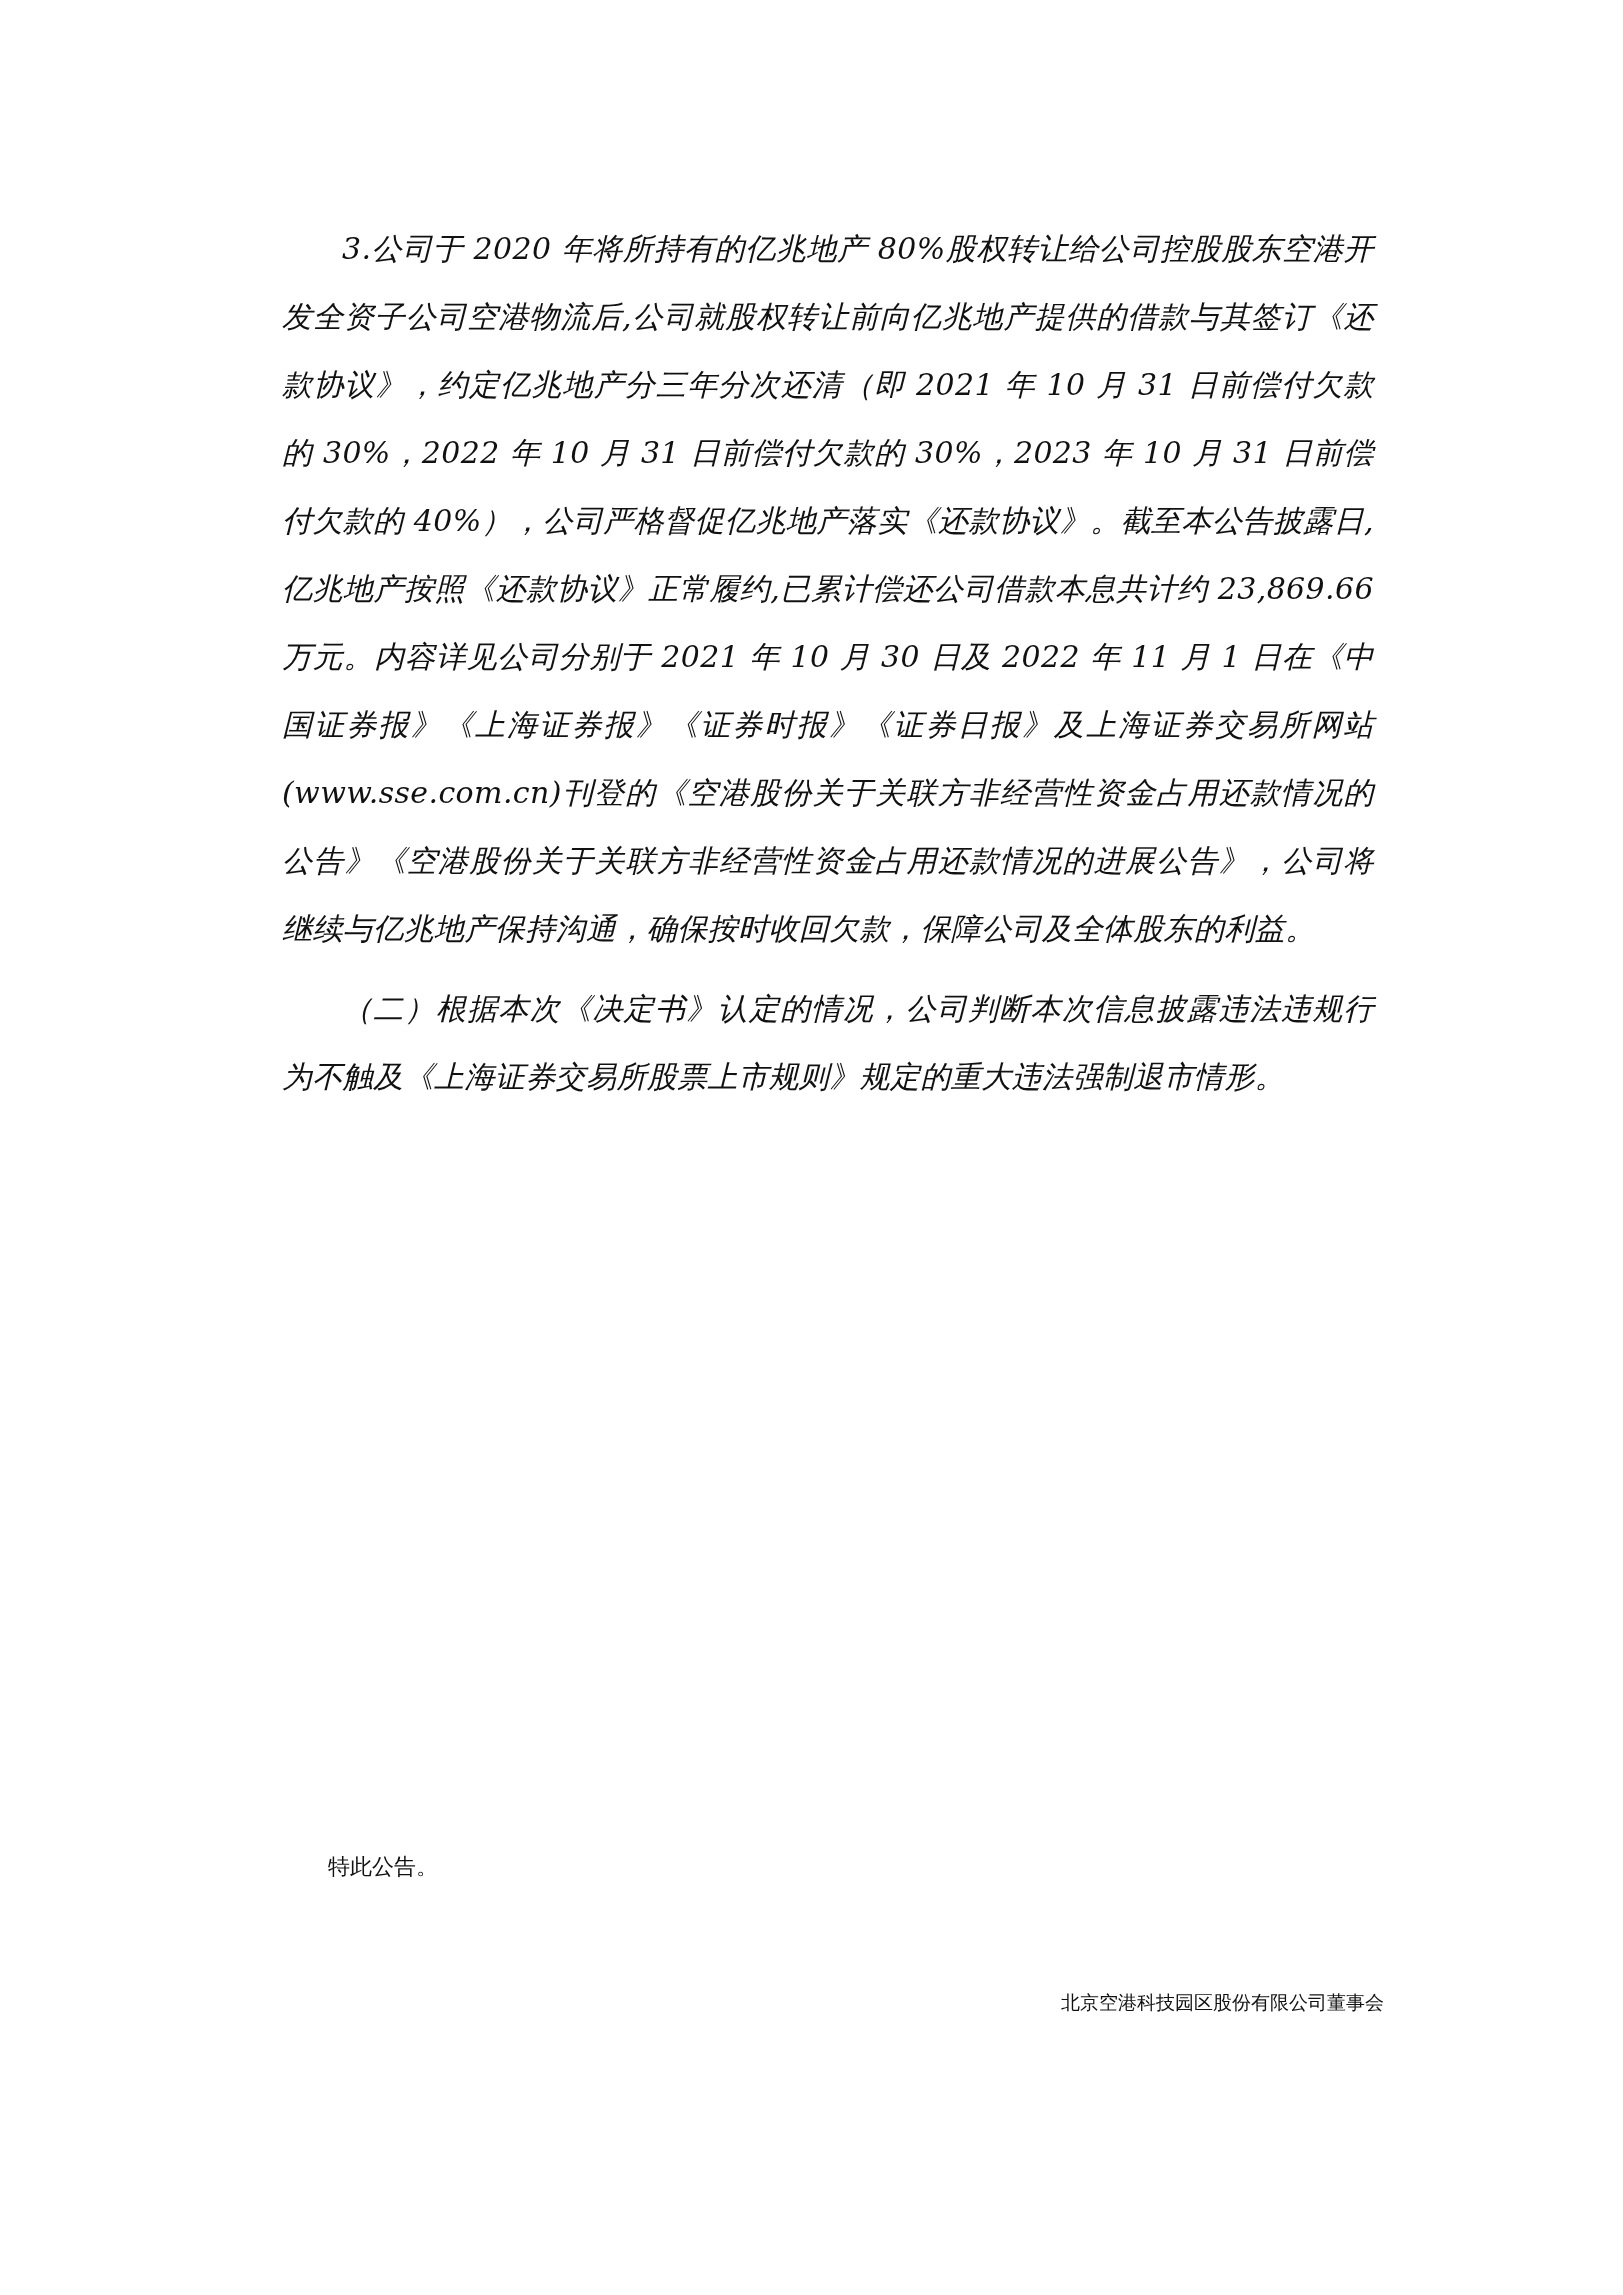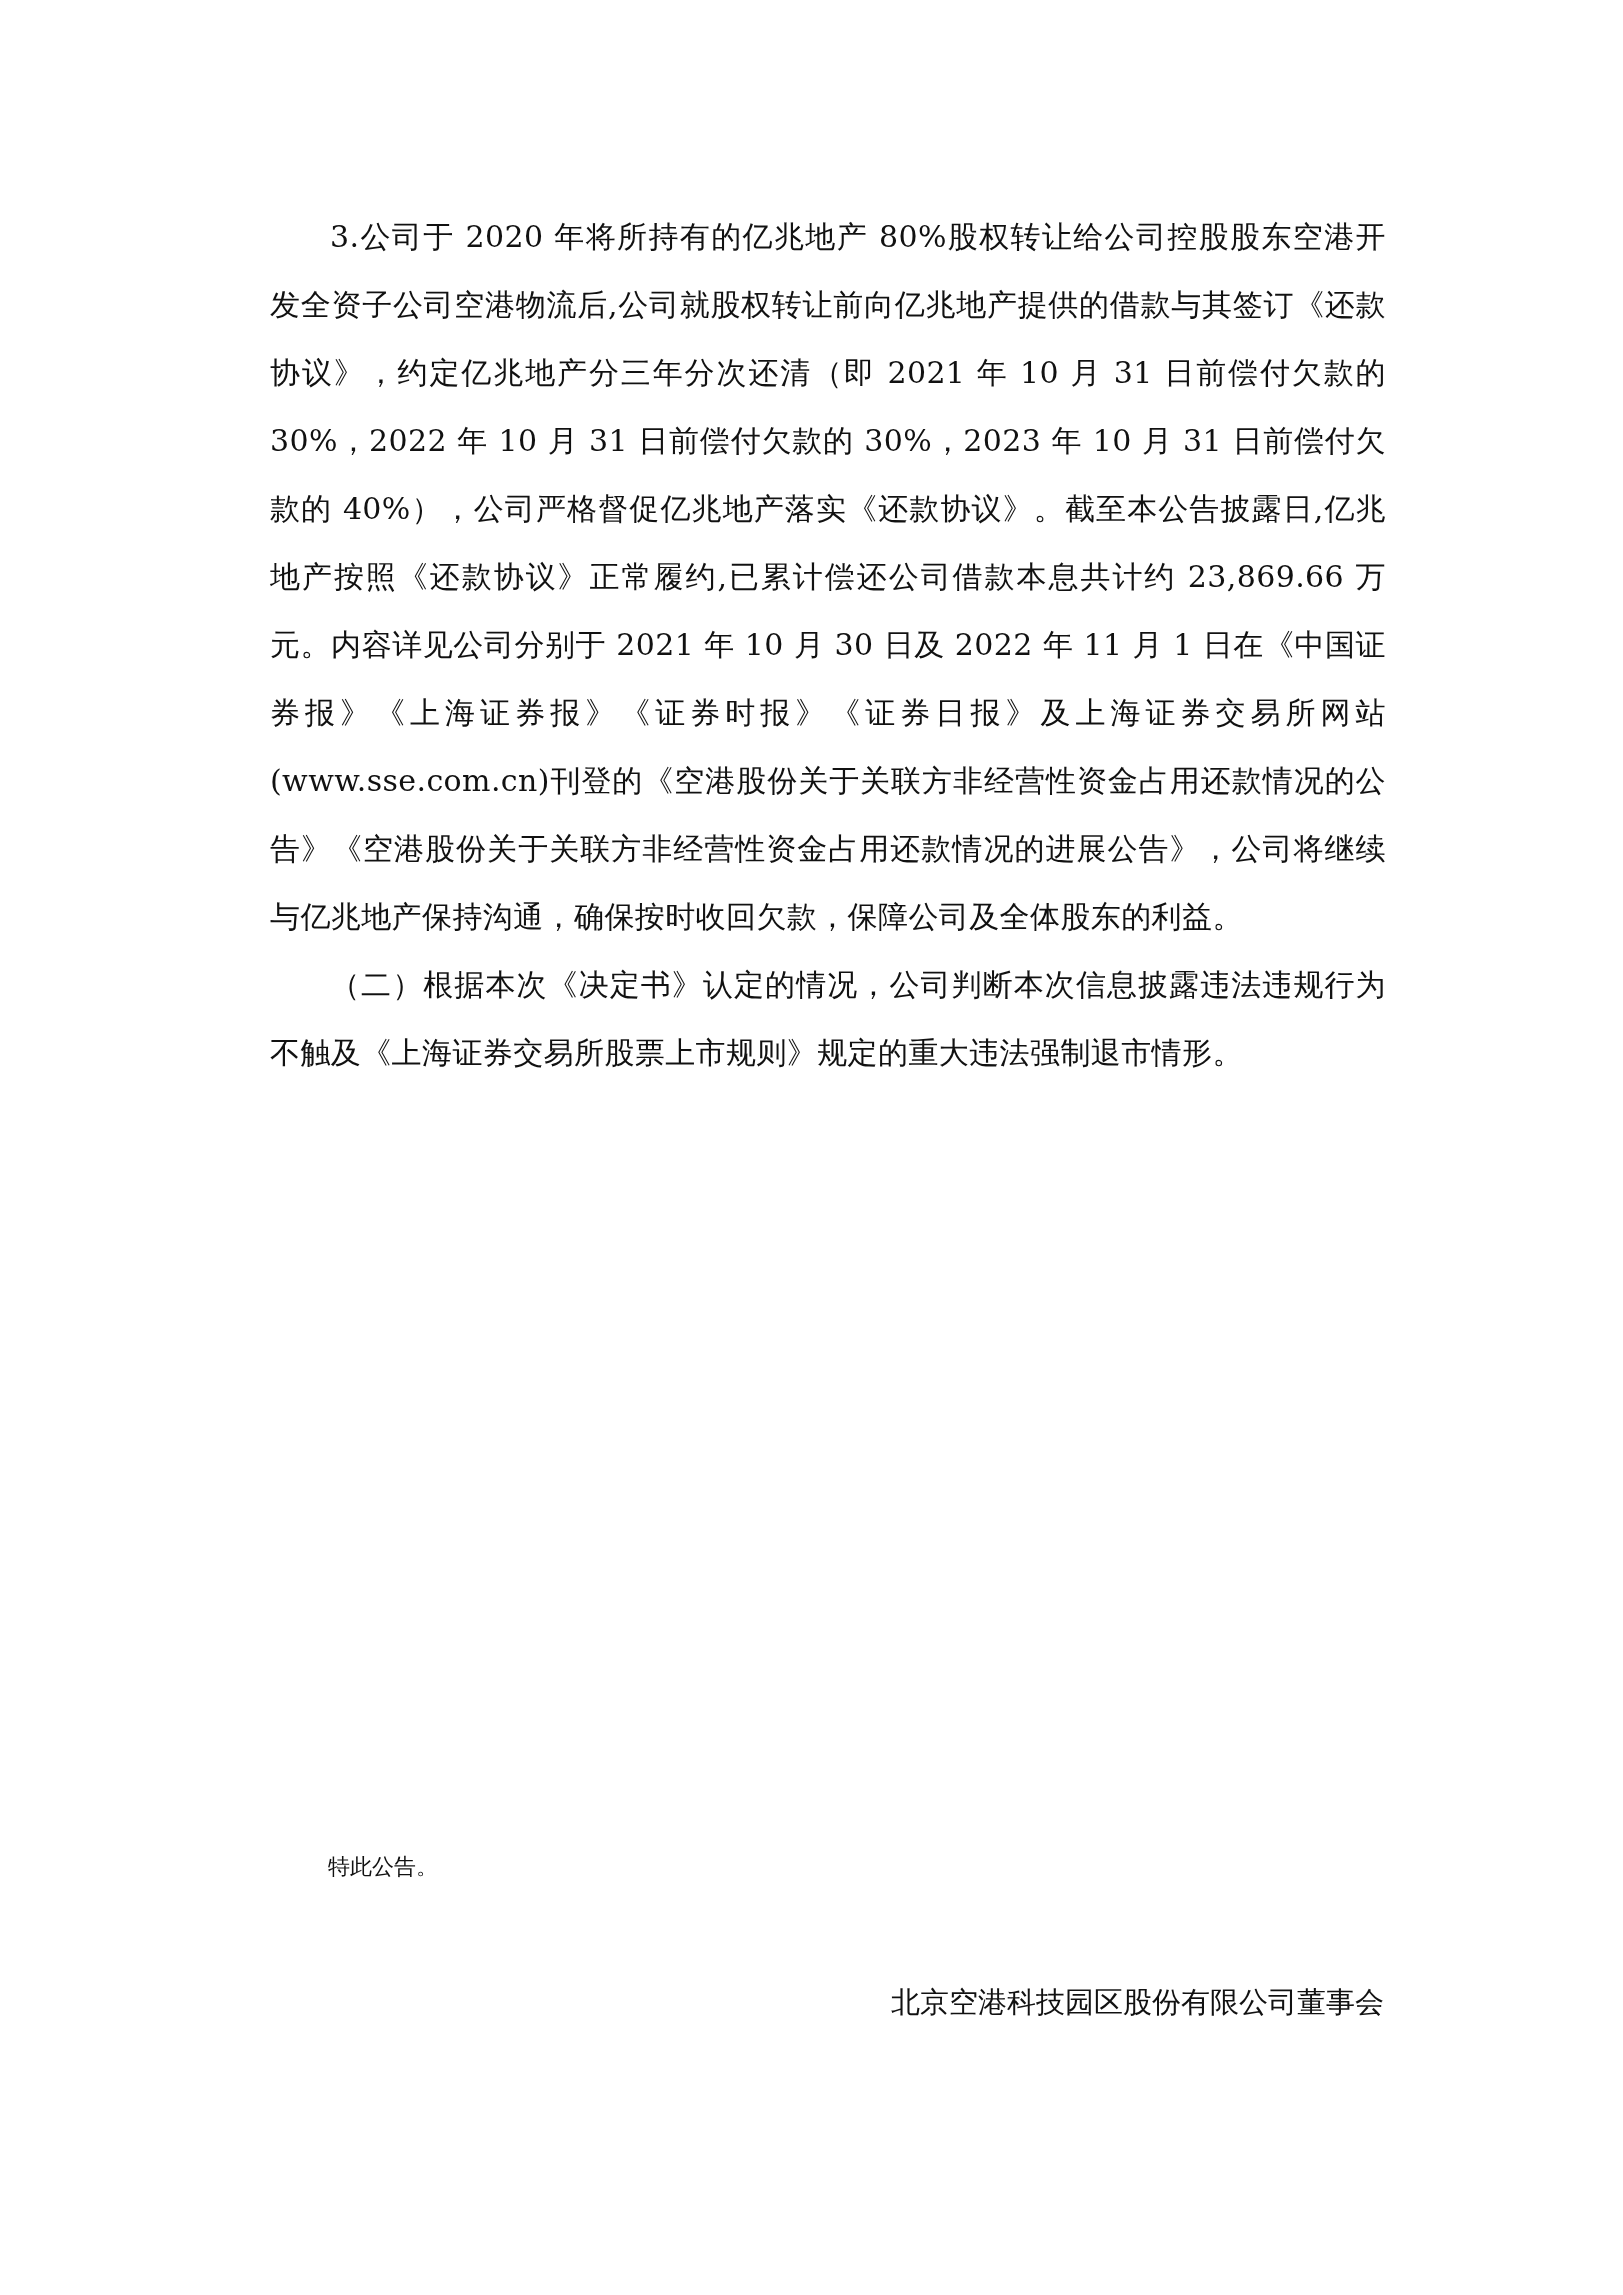--- a/index.html
+++ b/index.html
@@ -8,23 +8,23 @@
     position: absolute; left: 0; top: 0; width: 1623px; height: 2295px; background: #ffffff;
     color: #111111;
     font-family: "DejaVu Serif", "Liberation Serif", serif;
   }
   .body-text {
     position: absolute; left: 270px; width: 1116px; top: 203px;
     font-size: 30px; line-height: 68px;
     text-align: justify; text-justify: inter-character;
     letter-spacing: 0.4px;
   }
-  .para { margin: 0; text-indent: 2em; }
+  .para { margin: 12px; text-indent: 2em; font-style: italic; }
   .closing { position: absolute; left: 328px; top: 1841px; font-size: 22px; line-height: 51px; }
-  .signature { position: absolute; right: 239px; top: 1977px; font-size: 29px; line-height: 51px; }
+  .signature { position: absolute; right: 239px; top: 1977px; font-size: 19px; line-height: 51px; }
 </style>
 </head>
 <body>
 
 <div class="page">
   <div class="body-text">
     <p class="para">3.公司于 2020 年将所持有的亿兆地产 80%股权转让给公司控股股东空港开发全资子公司空港物流后,公司就股权转让前向亿兆地产提供的借款与其签订《还款协议》，约定亿兆地产分三年分次还清（即 2021 年 10 月 31 日前偿付欠款的 30%，2022 年 10 月 31 日前偿付欠款的 30%，2023 年 10 月 31 日前偿付欠款的 40%），公司严格督促亿兆地产落实《还款协议》。截至本公告披露日,亿兆地产按照《还款协议》正常履约,已累计偿还公司借款本息共计约 23,869.66 万元。内容详见公司分别于 2021 年 10 月 30 日及 2022 年 11 月 1 日在《中国证券报》《上海证券报》《证券时报》《证券日报》及上海证券交易所网站(www.sse.com.cn)刊登的《空港股份关于关联方非经营性资金占用还款情况的公告》《空港股份关于关联方非经营性资金占用还款情况的进展公告》，公司将继续与亿兆地产保持沟通，确保按时收回欠款，保障公司及全体股东的利益。</p>
     <p class="para">（二）根据本次《决定书》认定的情况，公司判断本次信息披露违法违规行为不触及《上海证券交易所股票上市规则》规定的重大违法强制退市情形。</p>
   </div>
   <div class="closing">特此公告。</div>

